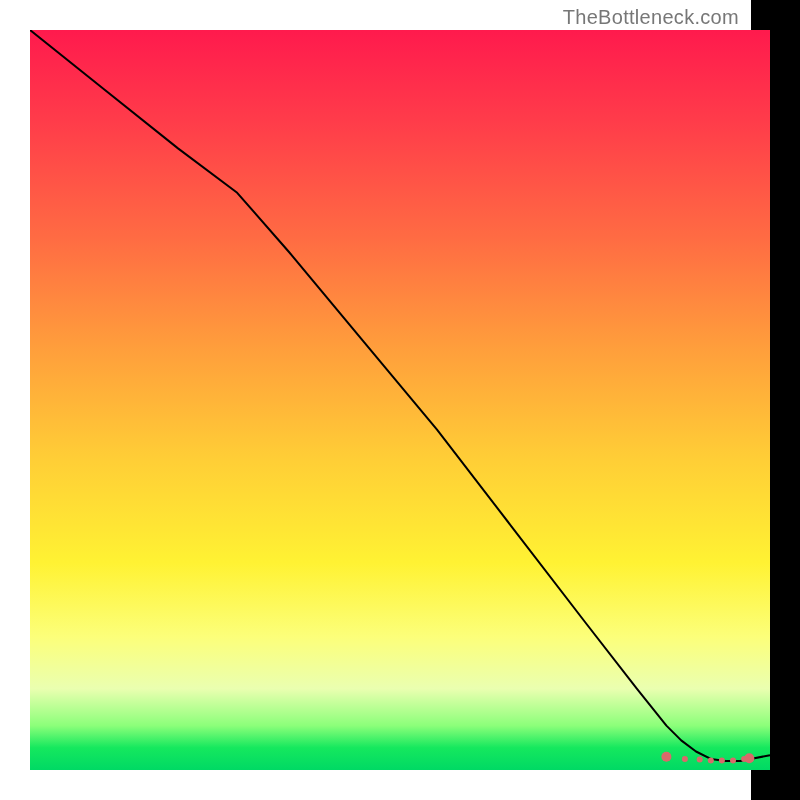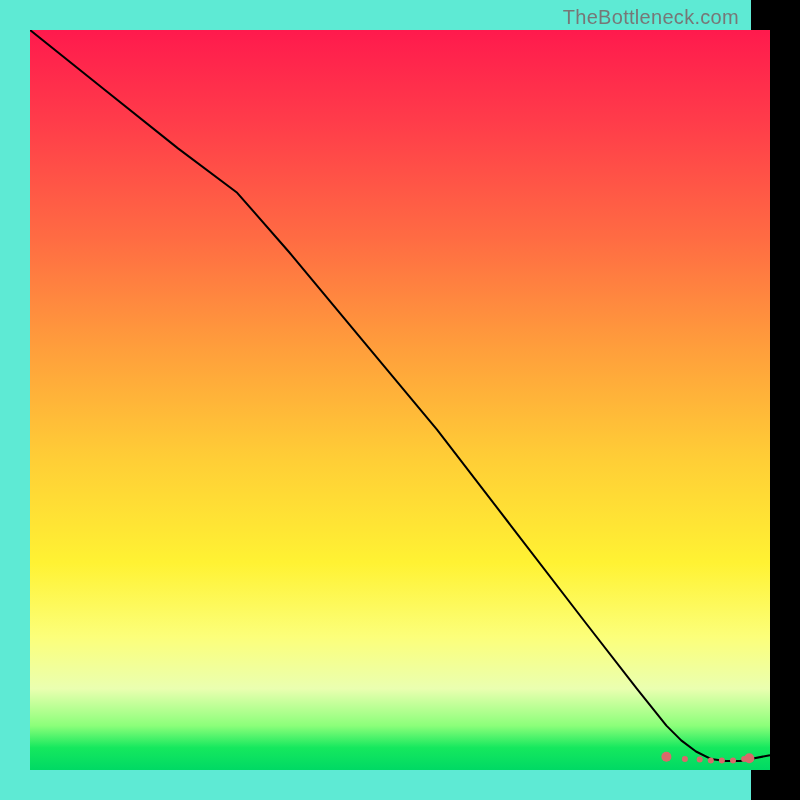--- a/index.html
+++ b/index.html
@@ -8,21 +8,21 @@
     width: 800px;
     height: 800px;
     background: #000;
     overflow: hidden;
     font-family: Arial, Helvetica, sans-serif;
   }
   .stage {
     position: relative;
     width: 751px;
     height: 800px;
-    background: #5eead4;
+    background: #ffffff;
   }
   .plot {
     position: absolute;
     left: 30px;
     top: 30px;
     width: 740px;
     height: 740px;
     overflow: hidden;
   }
   .gradient {

